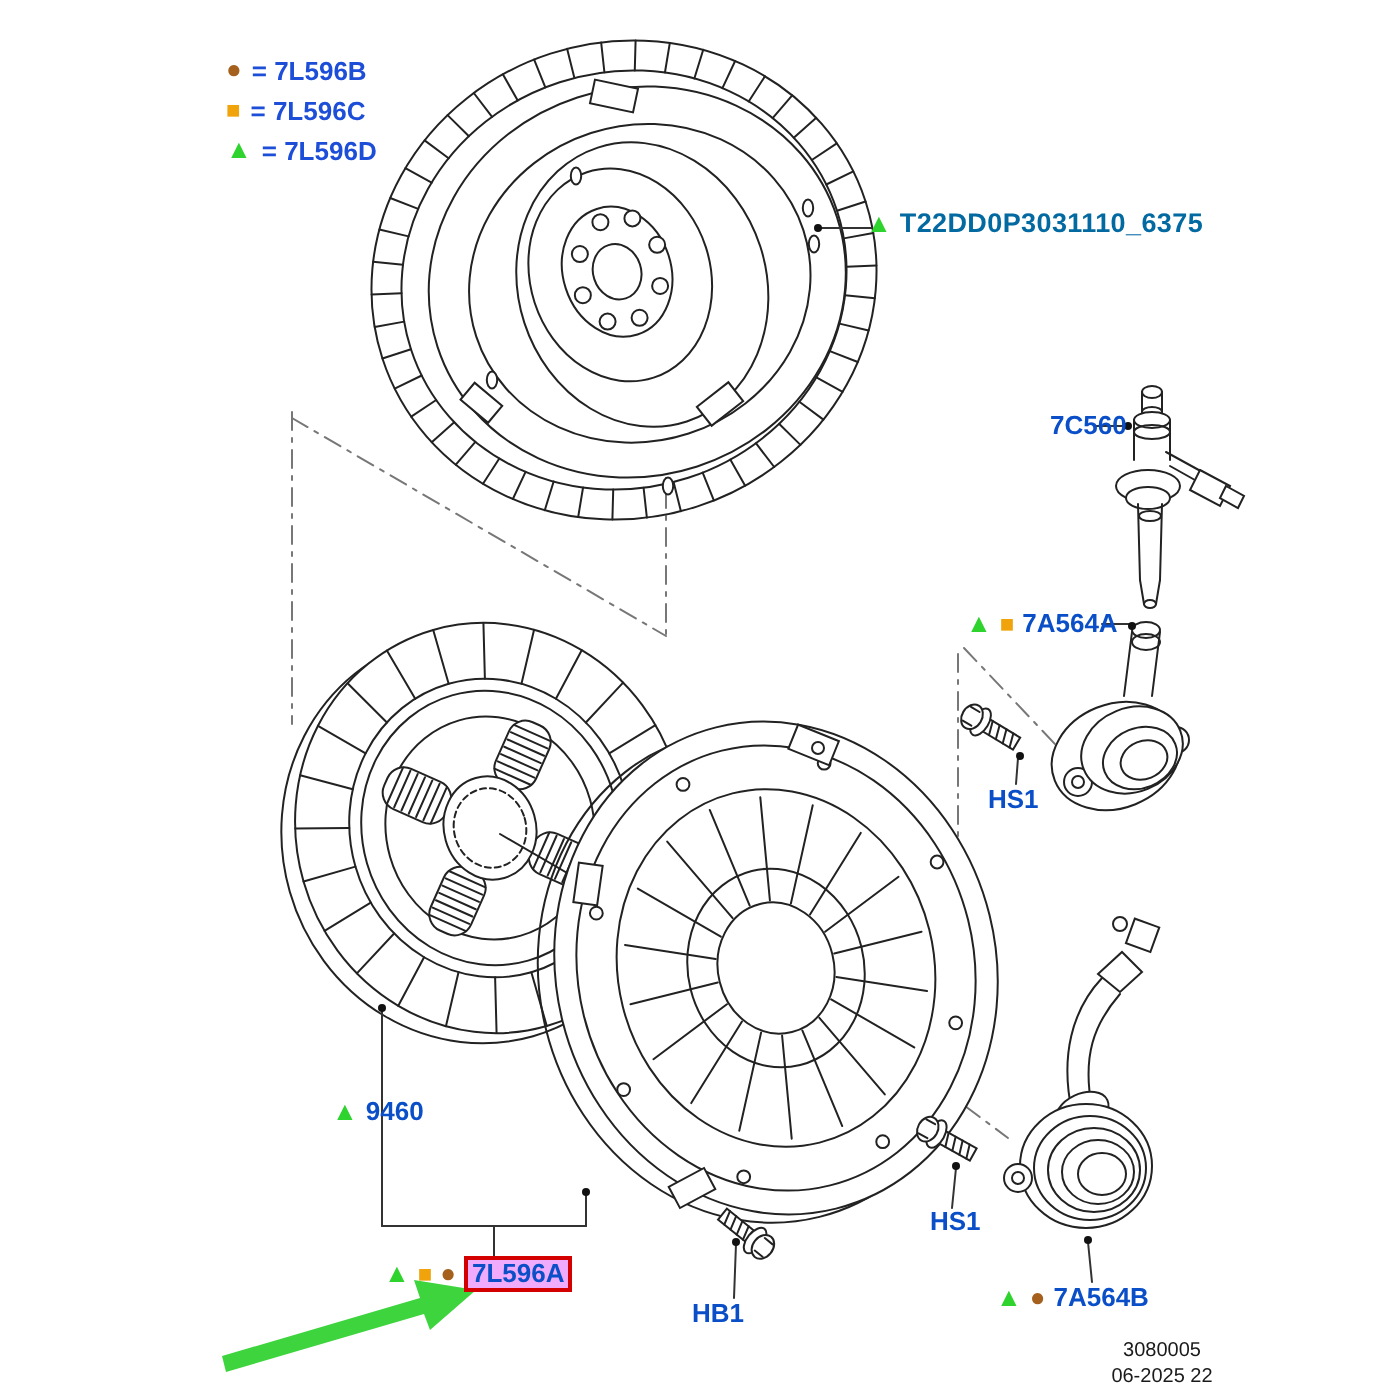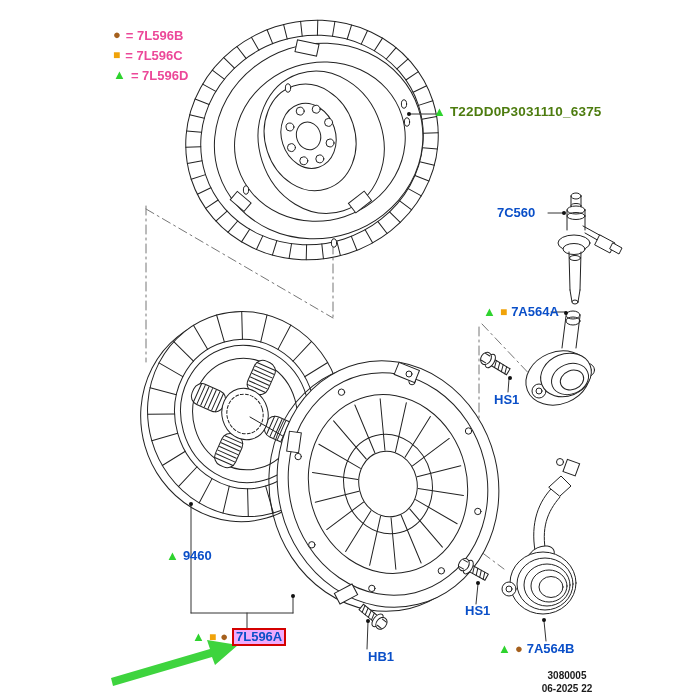--- a/index.html
+++ b/index.html
@@ -2,31 +2,31 @@
 <html><head>
 <meta charset="utf-8">
 <style>
   html,body{margin:0;padding:0;background:#fff;}
   .stage{position:relative;width:700px;height:700px;background:#fff;overflow:hidden;
          font-family:"Liberation Sans",sans-serif;}
   .stage svg{position:absolute;left:0;top:0;}
   .lbl{position:absolute;display:flex;align-items:center;gap:4px;white-space:nowrap;
        font-family:"Liberation Sans",sans-serif;font-weight:bold;font-size:13px;line-height:14px;}
   .pn{color:#0a4fc8;}
-  .mag{color:#4d7c0f;font-size:13.5px;letter-spacing:.2px;text-align:right;}
+  .mag{color:#0369a1;font-size:13.5px;letter-spacing:.2px;text-align:right;}
   .glyph{font-weight:normal;line-height:10px;display:inline-block;}
   .g-tri{color:#2ed32e;font-size:13px;}
   .g-sq{color:#f0a30a;font-size:12px;}
   .g-cir{color:#a5601d;font-size:13px;}
   .boxed{border:2px solid #d40000;padding:0 2px;background:#f0abfc;}
   .legend{position:absolute;left:113px;top:25px;}
   .legend .lrow{display:flex;align-items:center;gap:5px;height:20px;cursor:default;}
-  .legend .ltext{color:#ec4899;font-weight:bold;font-size:13px;}
-  .footer{position:absolute;left:502px;top:669px;width:130px;text-align:center;
-          font-size:10px;line-height:13px;color:#1a1a1a;font-weight:bold;}
+  .legend .ltext{color:#1d4ed8;font-weight:bold;font-size:13px;}
+  .footer{position:absolute;left:516px;top:669px;width:130px;text-align:center;
+          font-size:10px;line-height:13px;color:#1a1a1a;font-weight:normal;}
 </style>
 </head>
 <body>
 
 <div class="stage">
 
 <svg width="700" height="700" viewBox="0 0 700 700">
   <g stroke="#222" fill="none" stroke-width="1" stroke-linecap="round">
 
     <g stroke="#777" stroke-dasharray="9 4 2 4">
@@ -359,21 +359,21 @@
     <span class="glyph g-tri">▲</span>
     <span class="ltext">= 7L596D</span>
   </div>
 </div>
 
 <div class="lbl" style="left:433px;top:105px;">
   <span class="glyph g-tri">▲</span>
   <span class="mag">T22DD0P3031110_6375</span>
 </div>
 
-<div class="lbl" style="left:497px;top:206px;">
+<div class="lbl" style="left:525px;top:206px;">
   <span class="pn">7C560</span>
 </div>
 
 <div class="lbl" style="left:483px;top:305px;">
   <span class="glyph g-tri">▲</span>
   <span class="glyph g-sq">■</span>
   <span class="pn">7A564A</span>
 </div>
 
 <div class="lbl" style="left:494px;top:393px;">
@@ -389,21 +389,21 @@
   <span class="pn">HS1</span>
 </div>
 
 <div class="lbl" style="left:192px;top:628px;">
   <span class="glyph g-tri">▲</span>
   <span class="glyph g-sq">■</span>
   <span class="glyph g-cir">●</span>
   <span class="pn boxed">7L596A</span>
 </div>
 
-<div class="lbl" style="left:368px;top:650px;">
+<div class="lbl" style="left:346px;top:650px;">
   <span class="pn">HB1</span>
 </div>
 
 <div class="lbl" style="left:498px;top:642px;">
   <span class="glyph g-tri">▲</span>
   <span class="glyph g-cir">●</span>
   <span class="pn">7A564B</span>
 </div>
 
 <div class="footer">

